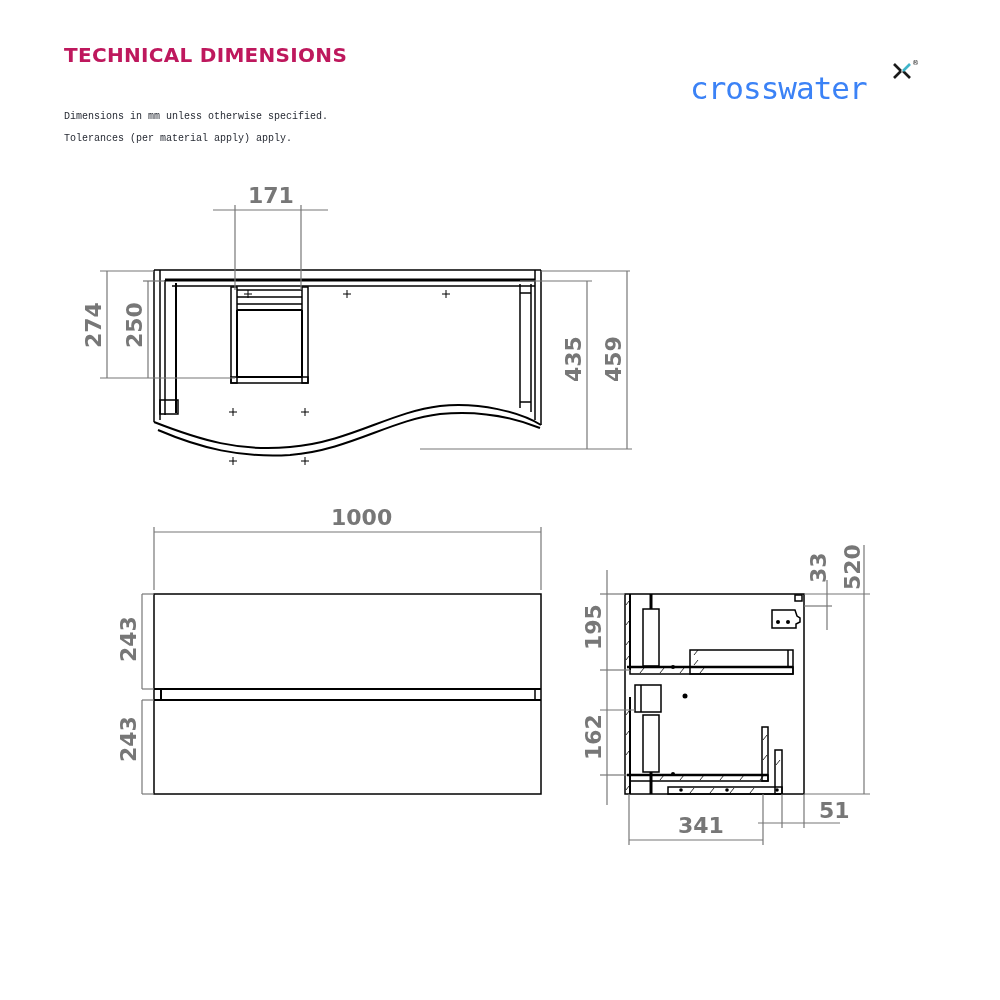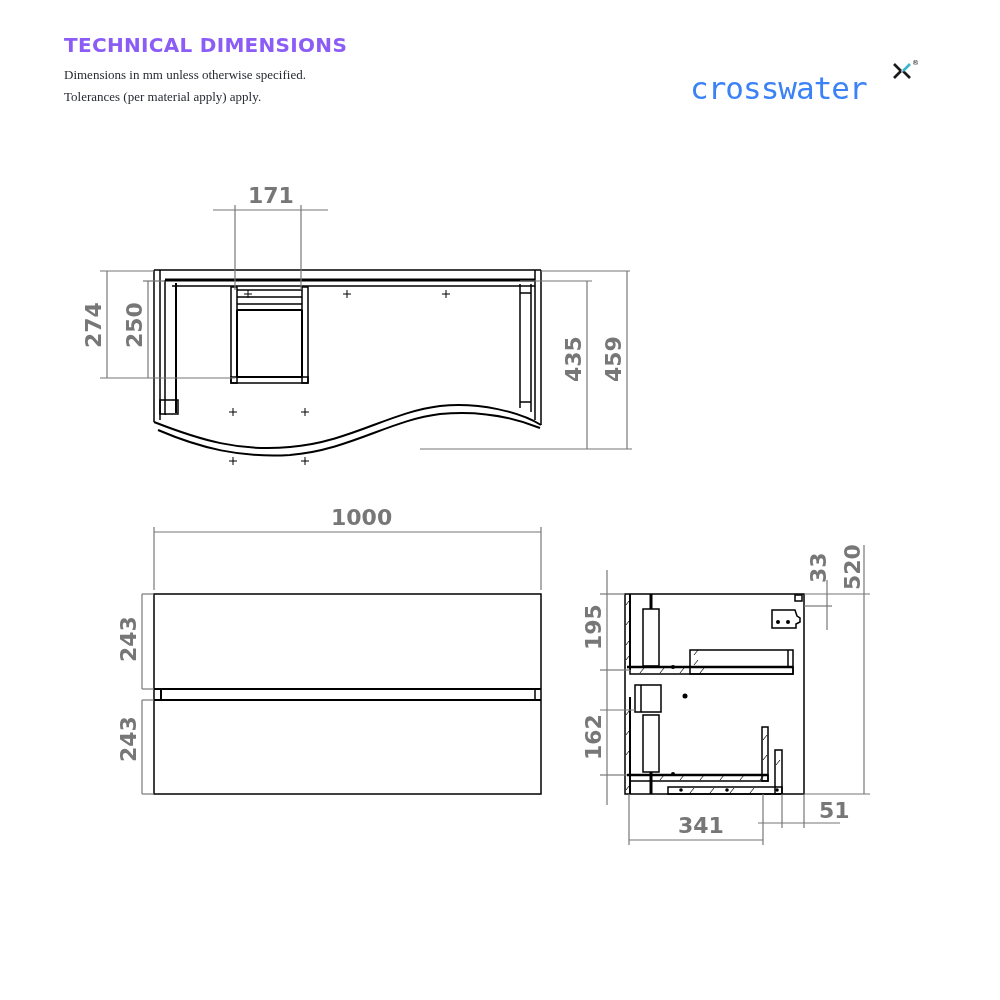--- a/index.html
+++ b/index.html
@@ -1,18 +1,18 @@
 <!DOCTYPE html>
 <html><head>
 <meta charset="utf-8">
 <style>
   html, body { margin:0; padding:0; background:#ffffff; }
   body { width:1000px; height:1000px; position:relative; overflow:hidden; font-family:"DejaVu Sans", sans-serif; }
-  .title { position:absolute; left:64px; top:33px; font-size:20px; font-weight:bold; color:#8b5cf6; letter-spacing:0.3px; font-family:"DejaVu Sans", sans-serif; }
-  .note { position:absolute; left:64px; font-size:13px; color:#262a33; font-family:Liberation Serif, serif; }
+  .title { position:absolute; left:64px; top:43px; font-size:20px; font-weight:bold; color:#be185d; letter-spacing:0.3px; font-family:"DejaVu Sans", sans-serif; }
+  .note { position:absolute; left:64px; font-size:10px; color:#262a33; font-family:Liberation Mono, monospace;margin-top:44px; }
   .note1 { top:67px; }
   .note2 { top:89px; }
   .logo { position:absolute; left:690px; top:70px; font-size:31px; color:#3b82f6; font-family:"DejaVu Sans Mono", monospace; letter-spacing:-1px; font-weight:normal; }
   .logo-mark { position:absolute; left:890px; top:56px; width:30px; height:30px; }
   svg.drawing { position:absolute; left:0; top:0; width:1000px; height:1000px; }
   .dim text, text.dimtext { fill:#777777; font-family:"DejaVu Sans", sans-serif; font-weight:bold; font-size:22px; }
 </style>
 </head>
 <body>
 

